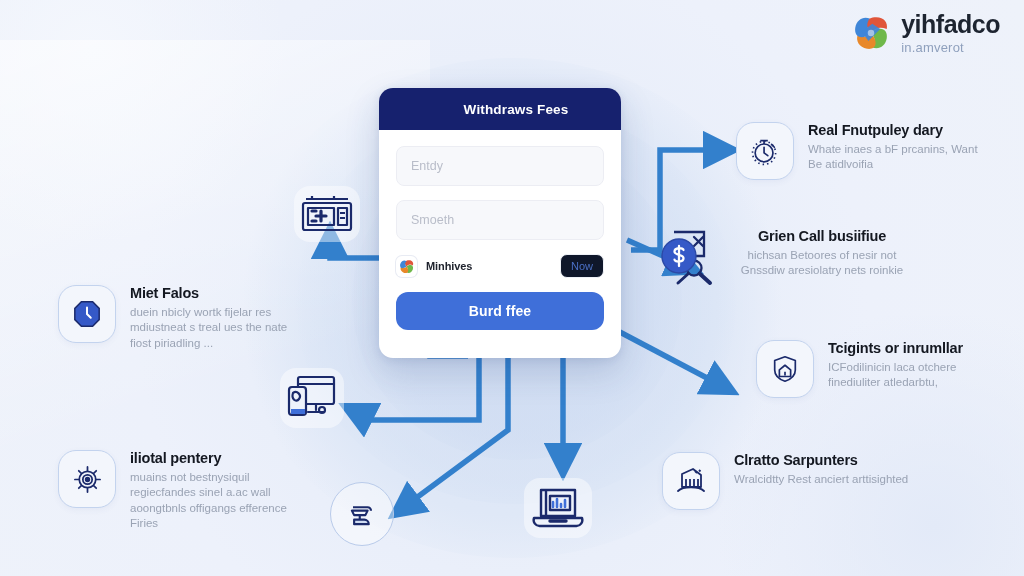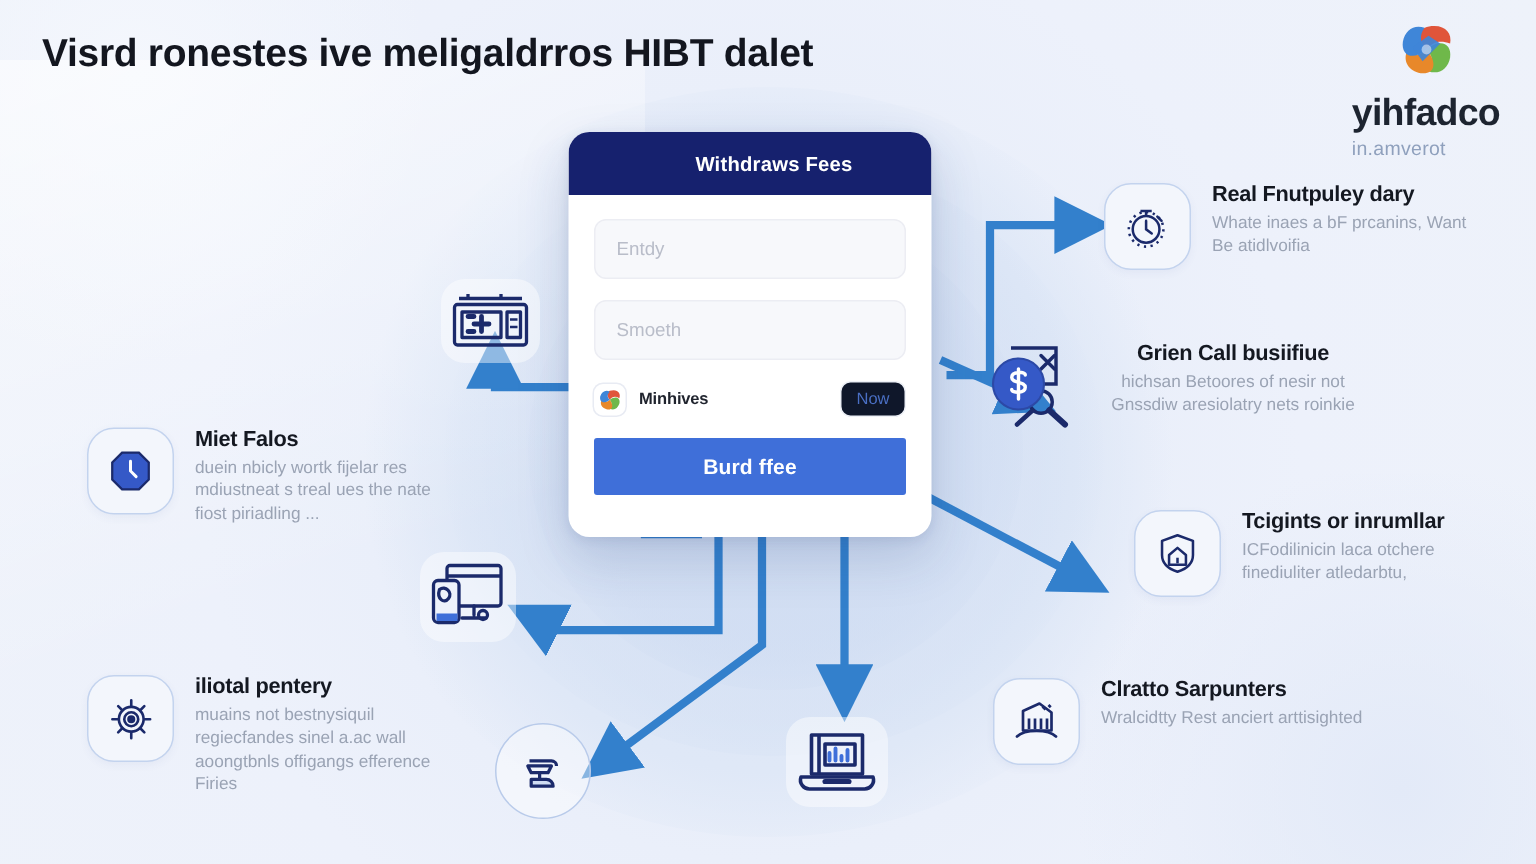--- a/index.html
+++ b/index.html
@@ -23,21 +23,21 @@
   .wash{position:absolute;left:0;top:40px;width:430px;height:536px;background:linear-gradient(160deg,rgba(255,255,255,.55),rgba(255,255,255,0) 62%);pointer-events:none;}
 
   svg.lines{position:absolute;left:0;top:0;width:1024px;height:576px;pointer-events:none;}
 
   
   .title{
     position:absolute;left:28px;top:20px;width:620px;
     font-size:26px;font-weight:700;color:#13161f;letter-spacing:-.2px;
     line-height:1.2;
   }
-  .brand{position:absolute;right:24px;top:12px;display:flex;align-items:center;gap:9px;flex-direction:column;}
+  .brand{position:absolute;right:24px;top:12px;display:flex;align-items:flex-start;gap:9px;}
   .brand-mark{width:42px;height:42px;flex:0 0 42px;}
   .brand-text{display:flex;flex-direction:column;line-height:1;}
   .brand-name{font-size:25px;font-weight:700;color:#1d2430;letter-spacing:-.5px;}
   .brand-sub{font-size:13px;color:#8fa0bd;margin-top:4px;letter-spacing:.2px;}
 
   
   .card{
     position:absolute;left:379px;top:88px;width:242px;height:270px;
     background:#fff;border-radius:14px;overflow:hidden;
     box-shadow:0 14px 34px rgba(36,62,120,.18),0 2px 8px rgba(36,62,120,.10);
@@ -54,21 +54,21 @@
   }
   .acct-row{display:flex;align-items:center;margin:2px 0 14px 0;}
   .acct-ico{width:21px;height:21px;border-radius:6px;background:#fff;box-shadow:0 0 0 1px #e8ebf3;
     display:flex;align-items:center;justify-content:center;margin-right:9px;}
   .acct-name{font-size:11px;font-weight:700;color:#20242e;letter-spacing:-.1px;}
   .acct-chip{
     margin-left:auto;font-size:11px;color:#4a6fc4;background:#0f172a;border:1px solid #eef1f7;
     border-radius:7px;padding:5px 10px;
   }
   .cta{
-    height:38px;border-radius:2px;background:#3f6fd9;color:#fff;border:0;width:100%;
+    height:38px;border-radius:12px;background:#3f6fd9;color:#fff;border:0;width:100%;
     font-size:14px;font-weight:700;letter-spacing:.1px;cursor:pointer;
     font-family:inherit;
   }
 
   
   .feat{position:absolute;display:flex;align-items:flex-start;}
   .feat.right{flex-direction:row;}
   .fi{
     width:56px;height:56px;flex:0 0 56px;border-radius:18px;
     background:#f3f6fc;border:1.5px solid #c3d3ee;
@@ -113,21 +113,20 @@
       <path d="M468,356 L430,356 L430,258 L330,258 L330,236"></path>
 
       <path d="M479,358 L479,420 L430,420 L372,420 L352,410"></path>
 
       <path d="M508,358 L508,430 L400,510"></path>
 
       <path d="M563,358 L563,466"></path>
     </g>
   </svg>
 
-  <div class="title">Visrd ronestes ive meligaldrros HIBT dalet</div>
 
   <div class="brand">
     <svg class="brand-mark" viewBox="0 0 64 64">
       <path d="M32 32 C20 18 24 8 40 8 C52 8 58 16 56 26 C46 22 38 24 32 32Z" fill="#e0553a"></path>
       <path d="M32 32 C46 20 58 26 56 40 C54 52 44 58 34 54 C40 46 38 38 32 32Z" fill="#6fb84a"></path>
       <path d="M32 32 C44 46 40 58 26 56 C14 54 8 44 12 34 C20 40 26 38 32 32Z" fill="#e8882a"></path>
       <path d="M32 32 C18 44 6 38 8 24 C10 12 20 6 30 10 C24 18 26 26 32 32Z" fill="#3f86d8"></path>
       <path d="M18 30 L34 18 L46 26 L28 44 Z" fill="#3f86d8" opacity=".92"></path>
       <circle cx="32" cy="32" r="5" fill="#f1f4fb" opacity=".55"></circle>
     </svg>

